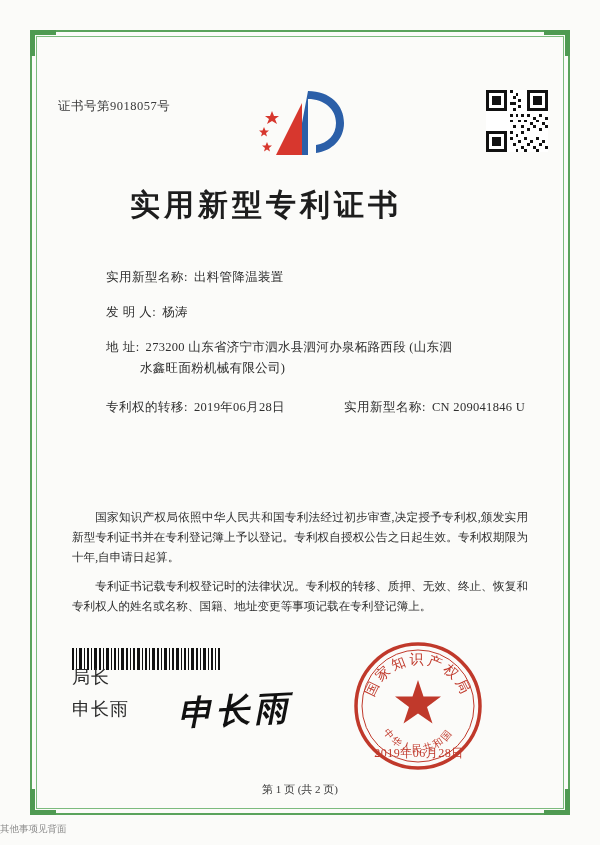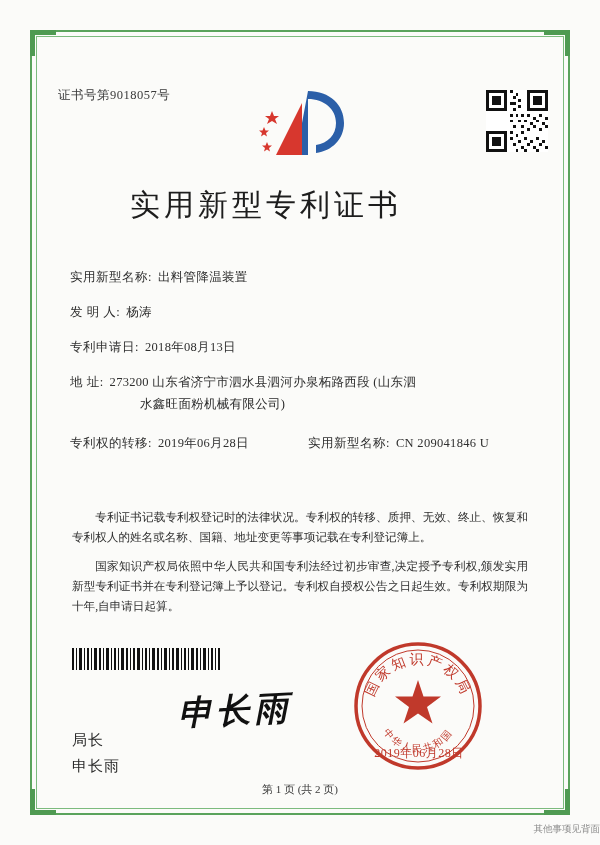--- a/index.html
+++ b/index.html
@@ -45,21 +45,21 @@
     box-sizing: border-box;
   }
   .corner.tl { left: 30px; top: 30px; border-left: 5px solid #4f9a52; border-top: 5px solid #4f9a52; }
   .corner.tr { left: 544px; top: 30px; border-right: 5px solid #4f9a52; border-top: 5px solid #4f9a52; }
   .corner.bl { left: 30px; top: 789px; border-left: 5px solid #4f9a52; border-bottom: 5px solid #4f9a52; }
   .corner.br { left: 544px; top: 789px; border-right: 5px solid #4f9a52; border-bottom: 5px solid #4f9a52; }
 
   
   .cert-no {
     position: absolute;
-    left: 58px; top: 87px;
+    left: 58px; top: 98px;
     font-size: 12.5px;
     letter-spacing: 0.5px;
     color: #3a3a3a;
   }
 
   
   .logo {
     position: absolute;
     left: 258px; top: 85px;
     width: 90px; height: 80px;
@@ -72,21 +72,21 @@
     width: 62px; height: 62px;
   }
 
   
   .main-title {
     position: absolute;
     left: 0; top: 185px;
     width: 532px;
     text-align: center;
     font-size: 30px;
-    font-weight: normal;
+    font-weight: bold;
     letter-spacing: 4px;
     color: #1d1d1d;
     font-family: "DejaVu Sans", sans-serif;
   }
 
   
   .fields {
     position: absolute;
     left: 70px; top: 268px;
     width: 460px;
@@ -96,20 +96,21 @@
     align-items: flex-start;
     margin-bottom: 17px;
     font-size: 12.5px;
     color: #2f2f2f;
     line-height: 1.45;
   }
   .field-label {
     white-space: nowrap;
     flex: 0 0 auto;
     letter-spacing: 0.5px;
+    margin-left: 36px;
   }
   .field-value {
     margin-left: 6px;
     flex: 1 1 auto;
     letter-spacing: 0.3px;
   }
   .field-row.split {
     display: flex;
   }
   .split-left { flex: 0 0 238px; display: flex; }
@@ -138,22 +139,22 @@
   
   .barcode {
     position: absolute;
     left: 72px; top: 648px;
     width: 148px; height: 22px;
   }
 
   
   .sig-block {
     position: absolute;
-    left: 72px; top: 727px;
-    font-size: 15px;
+    left: 72px; top: 662px;
+    font-size: 18px;
     line-height: 1.75;
     letter-spacing: 1px;
   }
   .handwriting {
     position: absolute;
     left: 178px; top: 688px;
     font-size: 34px;
     font-family: "DejaVu Serif", serif;
     font-style: italic;
     font-weight: bold;
@@ -184,21 +185,21 @@
     left: 0; top: 782px;
     width: 600px;
     text-align: center;
     font-size: 11px;
     color: #3a3a3a;
   }
   .bottom-note {
     position: absolute;
     left: 0; top: 823px;
     width: 600px;
-    text-align: right;
+    text-align: left;
     font-size: 9.5px;
     color: #8a8a8a;
   }
 </style>
 </head>
 <body>
 
 <div class="page">
 
   <div class="border-outer"></div>
@@ -289,43 +290,39 @@
   <div class="fields">
     <div class="field-row">
       <span class="field-label">实用新型名称:</span>
       <span class="field-value">出料管降温装置</span>
     </div>
     <div class="field-row">
       <span class="field-label">发 明 人:</span>
       <span class="field-value">杨涛</span>
     </div>
     <div class="field-row">
-      <span class="field-label">专利申请日:</span>
-      <span class="field-value">2018年08月13日</span>
-    </div>
-    <div class="field-row">
       <span class="field-label">地        址:</span>
       <span class="field-value">273200 山东省济宁市泗水县泗河办泉柘路西段 (山东泗</span>
     </div>
     <div class="addr-second">水鑫旺面粉机械有限公司)</div>
     <div class="field-row split">
       <span class="split-left">
         <span class="field-label">专利权的转移:</span>
         <span class="field-value">2019年06月28日</span>
       </span>
       <span class="split-right">
         <span class="field-label">实用新型名称:</span>
         <span class="field-value">CN 209041846 U</span>
       </span>
     </div>
   </div>
 
   <div class="body-text">
+    <p>国家知识产权局依照中华人民共和国专利法经过初步审查,决定授予专利权,颁发实用新型专利证书并在专利登记簿上予以登记。专利权自授权公告之日起生效。专利权期限为十年,自申请日起算。</p>
     <p>专利证书记载专利权登记时的法律状况。专利权的转移、质押、无效、终止、恢复和专利权人的姓名或名称、国籍、地址变更等事项记载在专利登记簿上。</p>
-    <p>国家知识产权局依照中华人民共和国专利法经过初步审查,决定授予专利权,颁发实用新型专利证书并在专利登记簿上予以登记。专利权自授权公告之日起生效。专利权期限为十年,自申请日起算。</p>
   </div>
 
   <svg class="barcode" viewBox="0 0 148 22" shape-rendering="crispEdges">
     <rect width="148" height="22" fill="#fbfbf9"></rect>
     <g fill="#111">
       <rect x="0" y="0" width="2" height="22"></rect>
         <rect x="4" y="0" width="1" height="22"></rect>
       <rect x="7" y="0" width="3" height="22"></rect>
         <rect x="12" y="0" width="1" height="22"></rect>
       <rect x="15" y="0" width="2" height="22"></rect>

